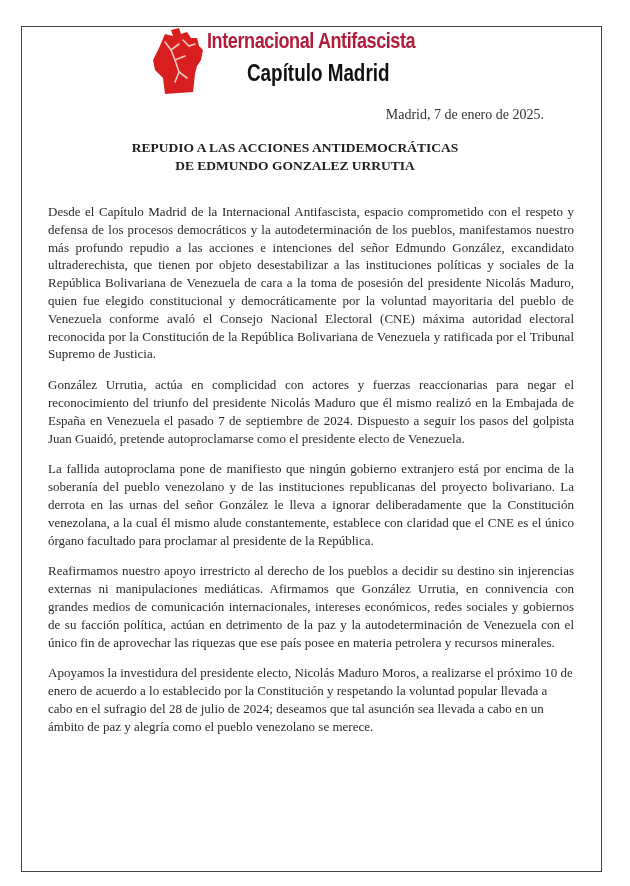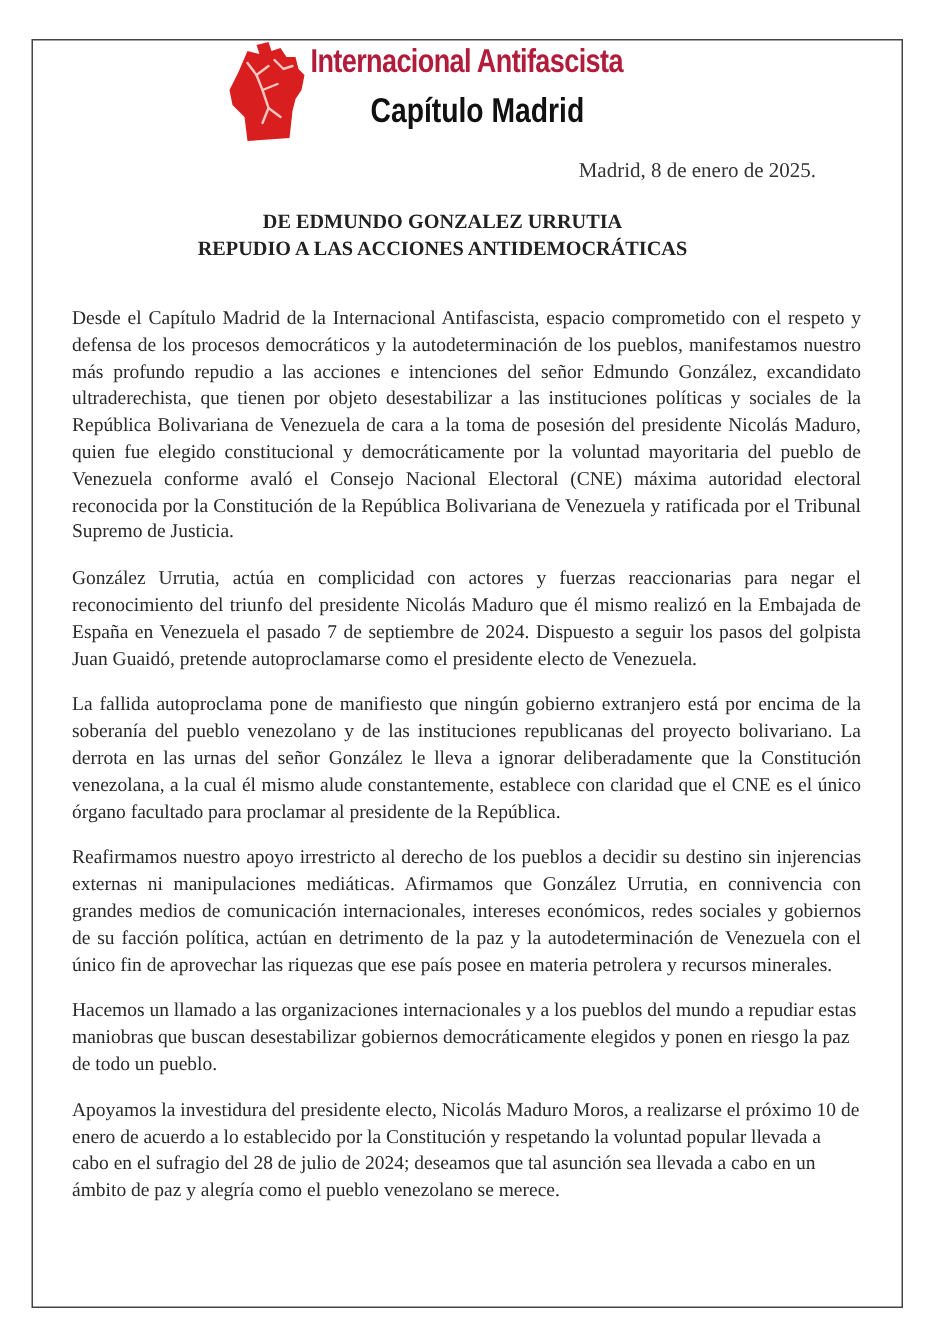--- a/index.html
+++ b/index.html
@@ -117,27 +117,26 @@
       <path d="M22 24 L26 34 L36 30"></path>
       <path d="M26 34 L30 46 L38 52"></path>
       <path d="M30 46 L26 56"></path>
       <path d="M34 14 L40 20 L46 18"></path>
     </g>
   </svg>
   <div class="org-name">Internacional Antifascista</div>
   <div class="chapter-name">Capítulo Madrid</div>
 </div>
 
-<div class="date-line">Madrid, 8 de enero de 2025.</div>
+<div class="date-line">Madrid, 7 de enero de 2025.</div>
 
 <div class="title">
+  <div>REPUDIO A LAS ACCIONES ANTIDEMOCRÁTICAS</div>
   <div>DE EDMUNDO GONZALEZ URRUTIA</div>
-  <div>REPUDIO A LAS ACCIONES ANTIDEMOCRÁTICAS</div>
 </div>
 
 <div class="body-text">
   <p>Desde el Capítulo Madrid de la Internacional Antifascista, espacio comprometido con el respeto y defensa de los procesos democráticos y la autodeterminación de los pueblos, manifestamos nuestro más profundo repudio a las acciones e intenciones del señor Edmundo González, excandidato ultraderechista, que tienen por objeto desestabilizar a las instituciones políticas y sociales de la República Bolivariana de Venezuela de cara a la toma de posesión del presidente Nicolás Maduro, quien fue elegido constitucional y democráticamente por la voluntad mayoritaria del pueblo de Venezuela conforme avaló el Consejo Nacional Electoral (CNE) máxima autoridad electoral reconocida por la Constitución de la República Bolivariana de Venezuela y ratificada por el Tribunal Supremo de Justicia.</p>
   <p>González Urrutia, actúa en complicidad con actores y fuerzas reaccionarias para negar el reconocimiento del triunfo del presidente Nicolás Maduro que él mismo realizó en la Embajada de España en Venezuela el pasado 7 de septiembre de 2024. Dispuesto a seguir los pasos del golpista Juan Guaidó, pretende autoproclamarse como el presidente electo de Venezuela.</p>
   <p>La fallida autoproclama pone de manifiesto que ningún gobierno extranjero está por encima de la soberanía del pueblo venezolano y de las instituciones republicanas del proyecto bolivariano. La derrota en las urnas del señor González le lleva a ignorar deliberadamente que la Constitución venezolana, a la cual él mismo alude constantemente, establece con claridad que el CNE es el único órgano facultado para proclamar al presidente de la República.</p>
   <p>Reafirmamos nuestro apoyo irrestricto al derecho de los pueblos a decidir su destino sin injerencias externas ni manipulaciones mediáticas. Afirmamos que González Urrutia, en connivencia con grandes medios de comunicación internacionales, intereses económicos, redes sociales y gobiernos de su facción política, actúan en detrimento de la paz y la autodeterminación de Venezuela con el único fin de aprovechar las riquezas que ese país posee en materia petrolera y recursos minerales.</p>
-  <p class="left">Hacemos un llamado a las organizaciones internacionales y a los pueblos del mundo a repudiar estas maniobras que buscan desestabilizar gobiernos democráticamente elegidos y ponen en riesgo la paz de todo un pueblo.</p>
   <p class="left">Apoyamos la investidura del presidente electo, Nicolás Maduro Moros, a realizarse el próximo 10 de enero de acuerdo a lo establecido por la Constitución y respetando la voluntad popular llevada a cabo en el sufragio del 28 de julio de 2024; deseamos que tal asunción sea llevada a cabo en un ámbito de paz y alegría como el pueblo venezolano se merece.</p>
 </div>
 
 </body></html>

